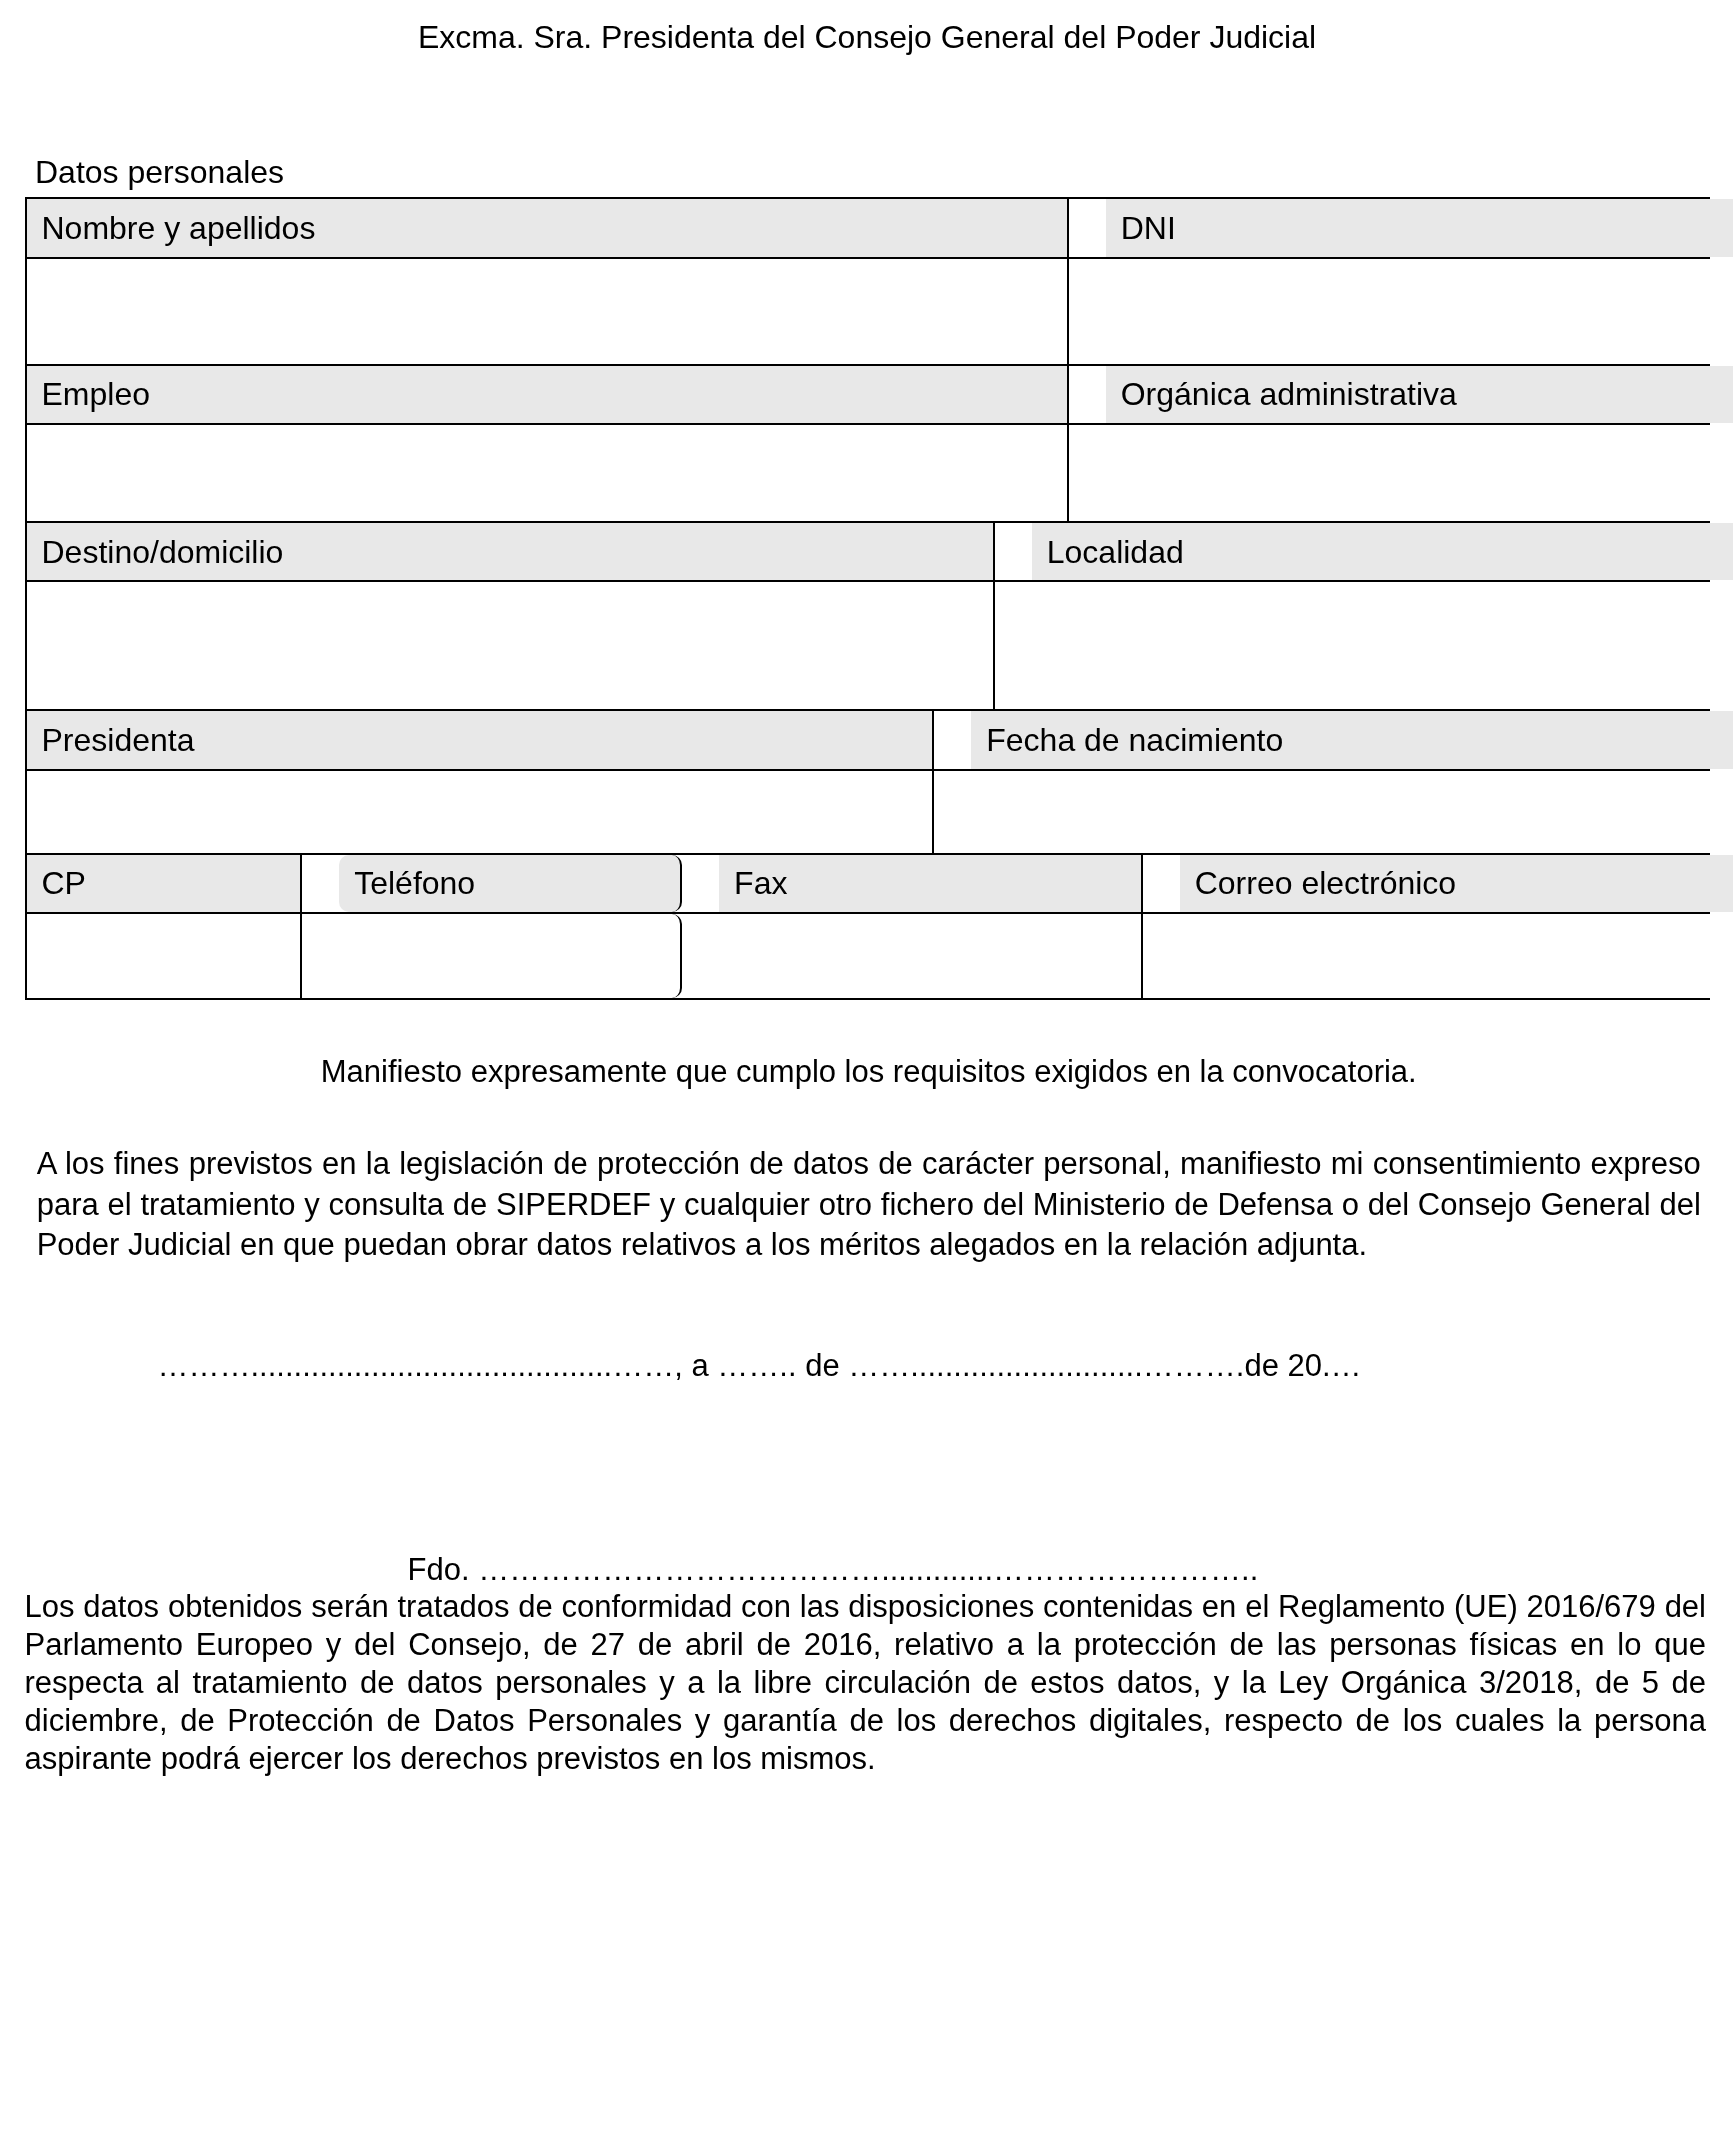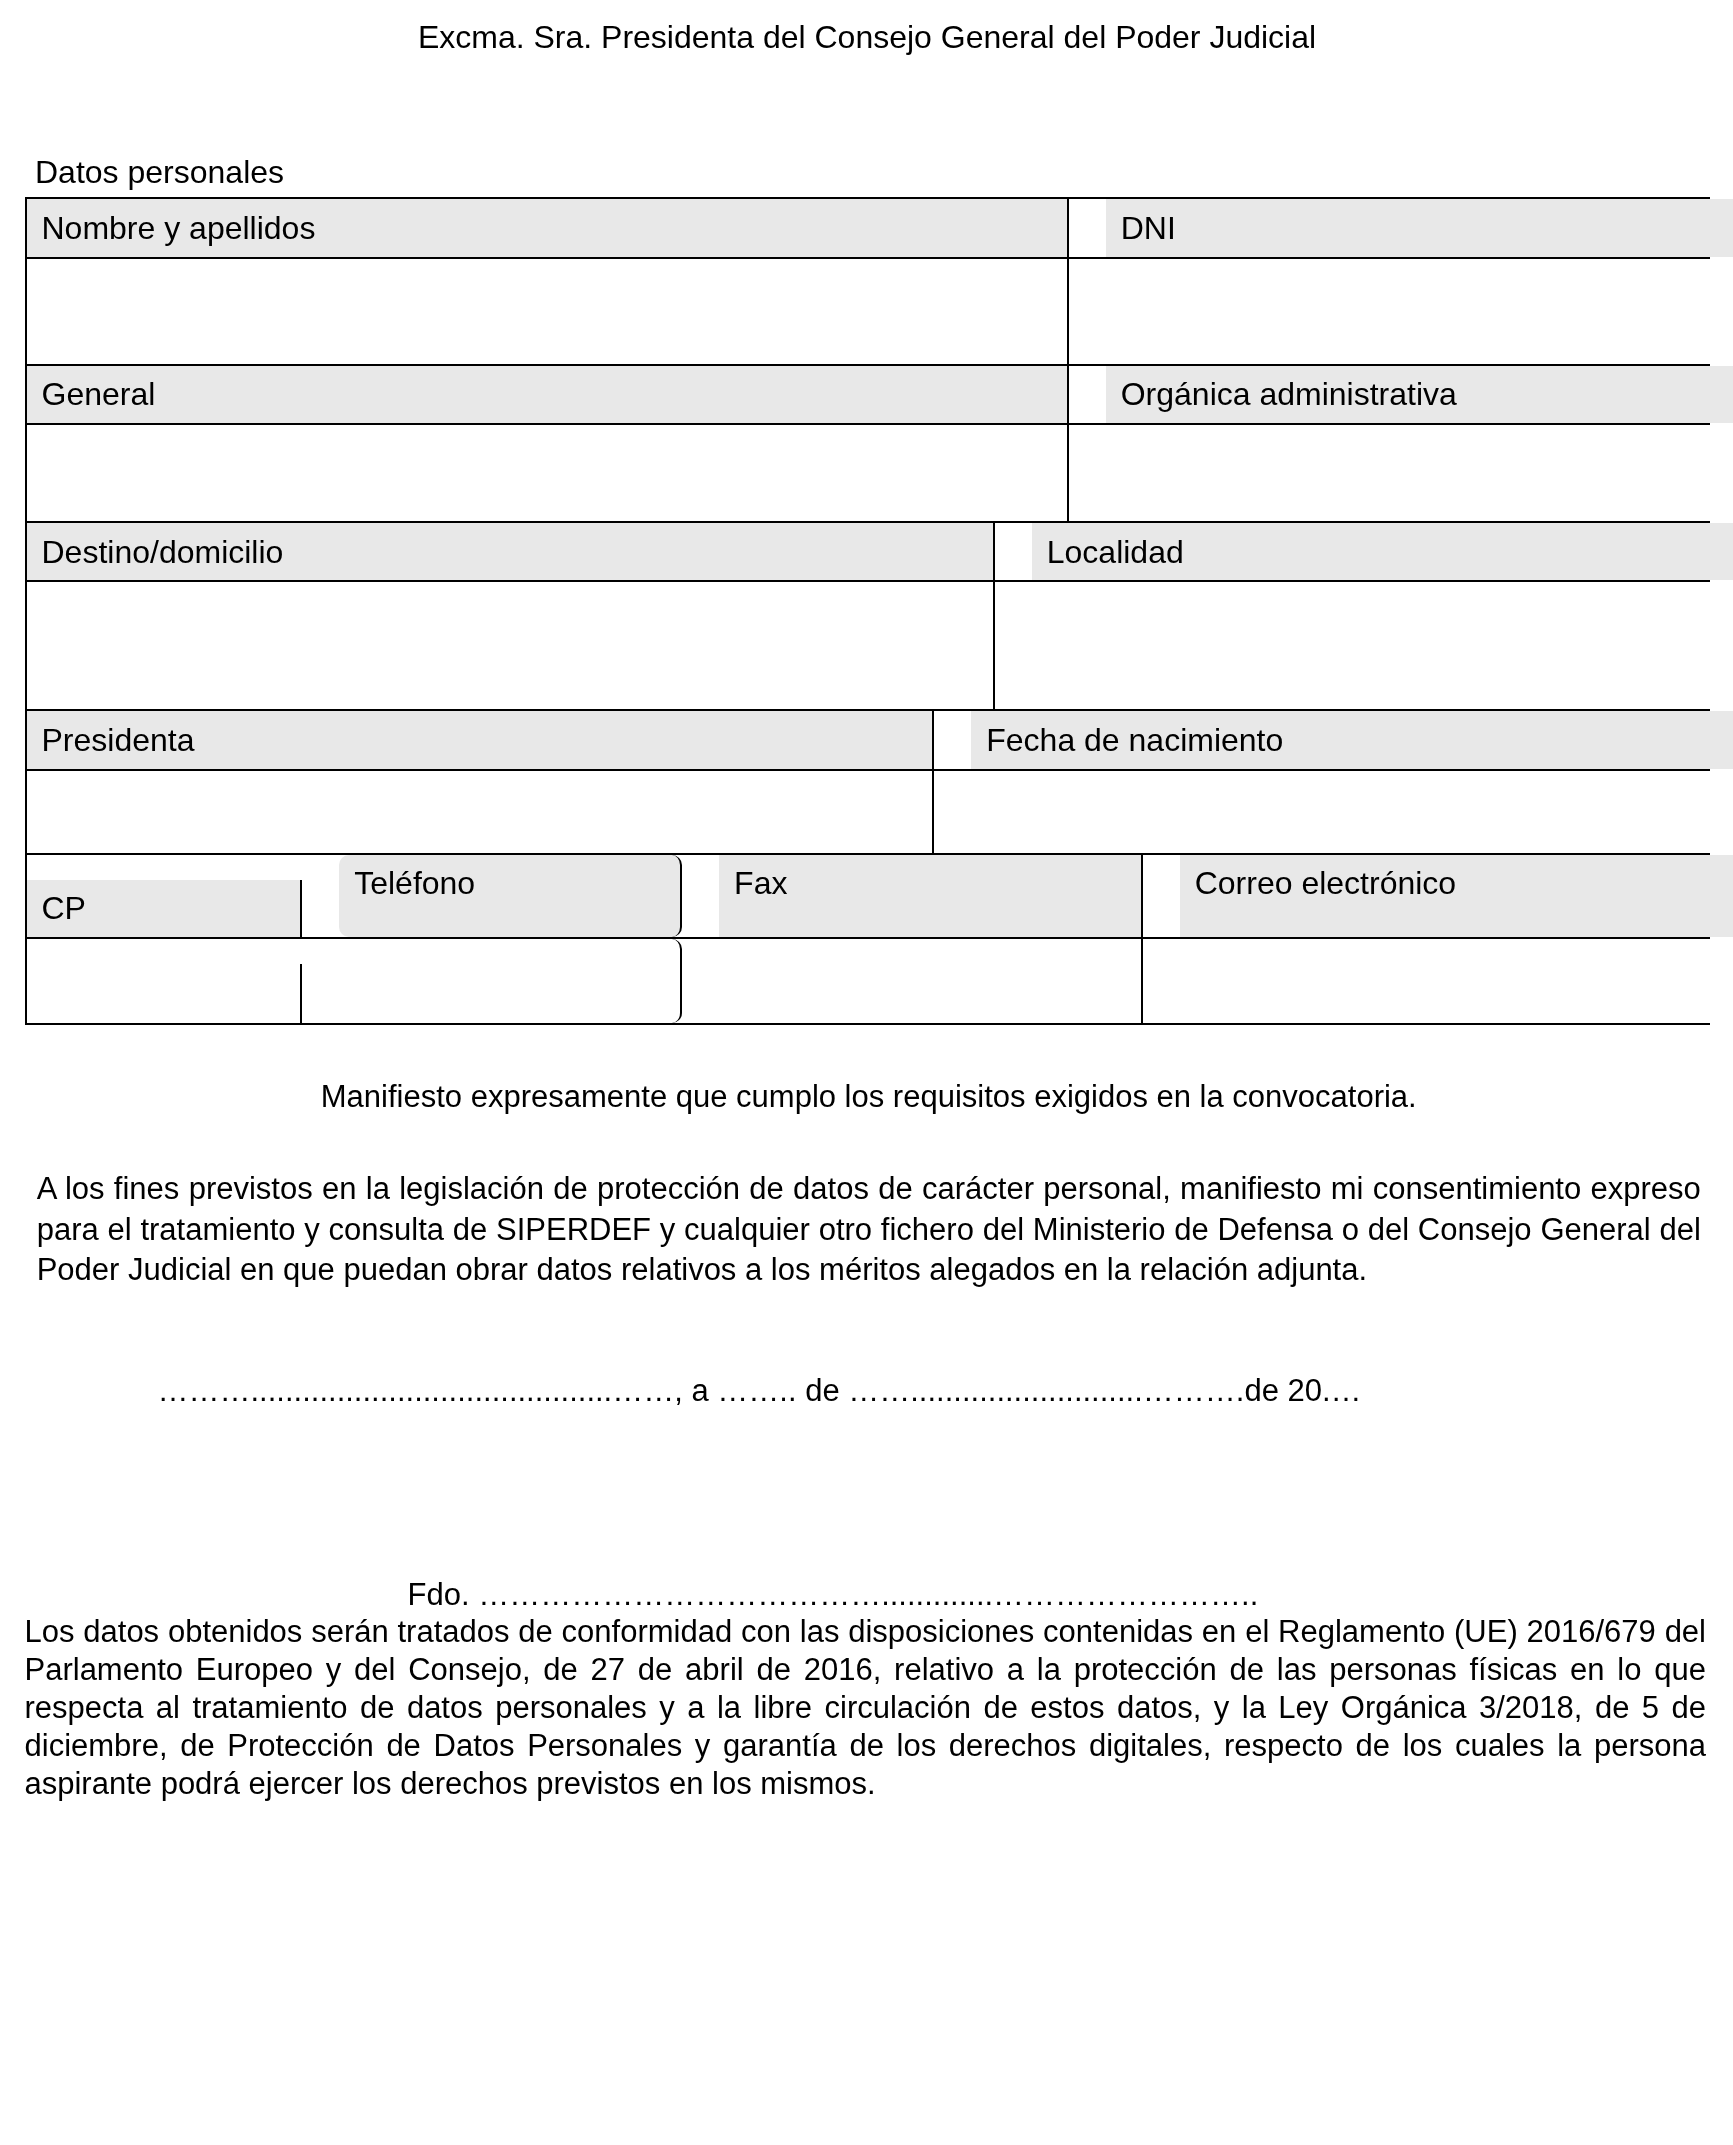--- a/index.html
+++ b/index.html
@@ -38,21 +38,21 @@
   .label-row .fcell {
     background: #e8e8e8;
     font-size: 32px;
     line-height: 1.25;
   }
   .value-row .fcell { background: #ffffff; font-size: 31px; }
 
   .w62  { width: 62%;   }  .w38  { width: 38%;   }
   .w576 { width: 57.6%; }  .w424 { width: 42.4%; }
   .w54  { width: 54%;   }  .w46  { width: 46%;   }
-  .wcp  { width: 16.4%; margin-top: 25px; }  .wtel { width: 20.4%; border-radius: 10px; }
+  .wcp  { width: 16.4%; }  .wtel { width: 20.4%; border-radius: 10px; }
   .wfax { width: 25.2%; }  .wmail{ width: 38%;   }
 
   .vr1 { height: 107px; }
   .vr2 { height: 98px; }
   .vr3 { height: 129px; }
   .vr4 { height: 84px;  }
   .vr5 { height: 86px;  }
 
   .para { font-size: 31px; line-height: 1.3; }
   .p1 { margin-top: 52px; padding-left: 3.5px; text-align: center; }
@@ -77,21 +77,21 @@
     <div class="frow label-row">
       <div class="fcell w62">Nombre y apellidos</div>
       <div class="fcell w38">DNI</div>
     </div>
     <div class="frow value-row vr1">
       <div class="fcell w62"></div>
       <div class="fcell w38"></div>
     </div>
 
     <div class="frow label-row">
-      <div class="fcell w62">General</div>
+      <div class="fcell w62">Empleo</div>
       <div class="fcell w38">Orgánica administrativa</div>
     </div>
     <div class="frow value-row vr2">
       <div class="fcell w62"></div>
       <div class="fcell w38"></div>
     </div>
 
     <div class="frow label-row">
       <div class="fcell w576">Destino/domicilio</div>
       <div class="fcell w424">Localidad</div>

